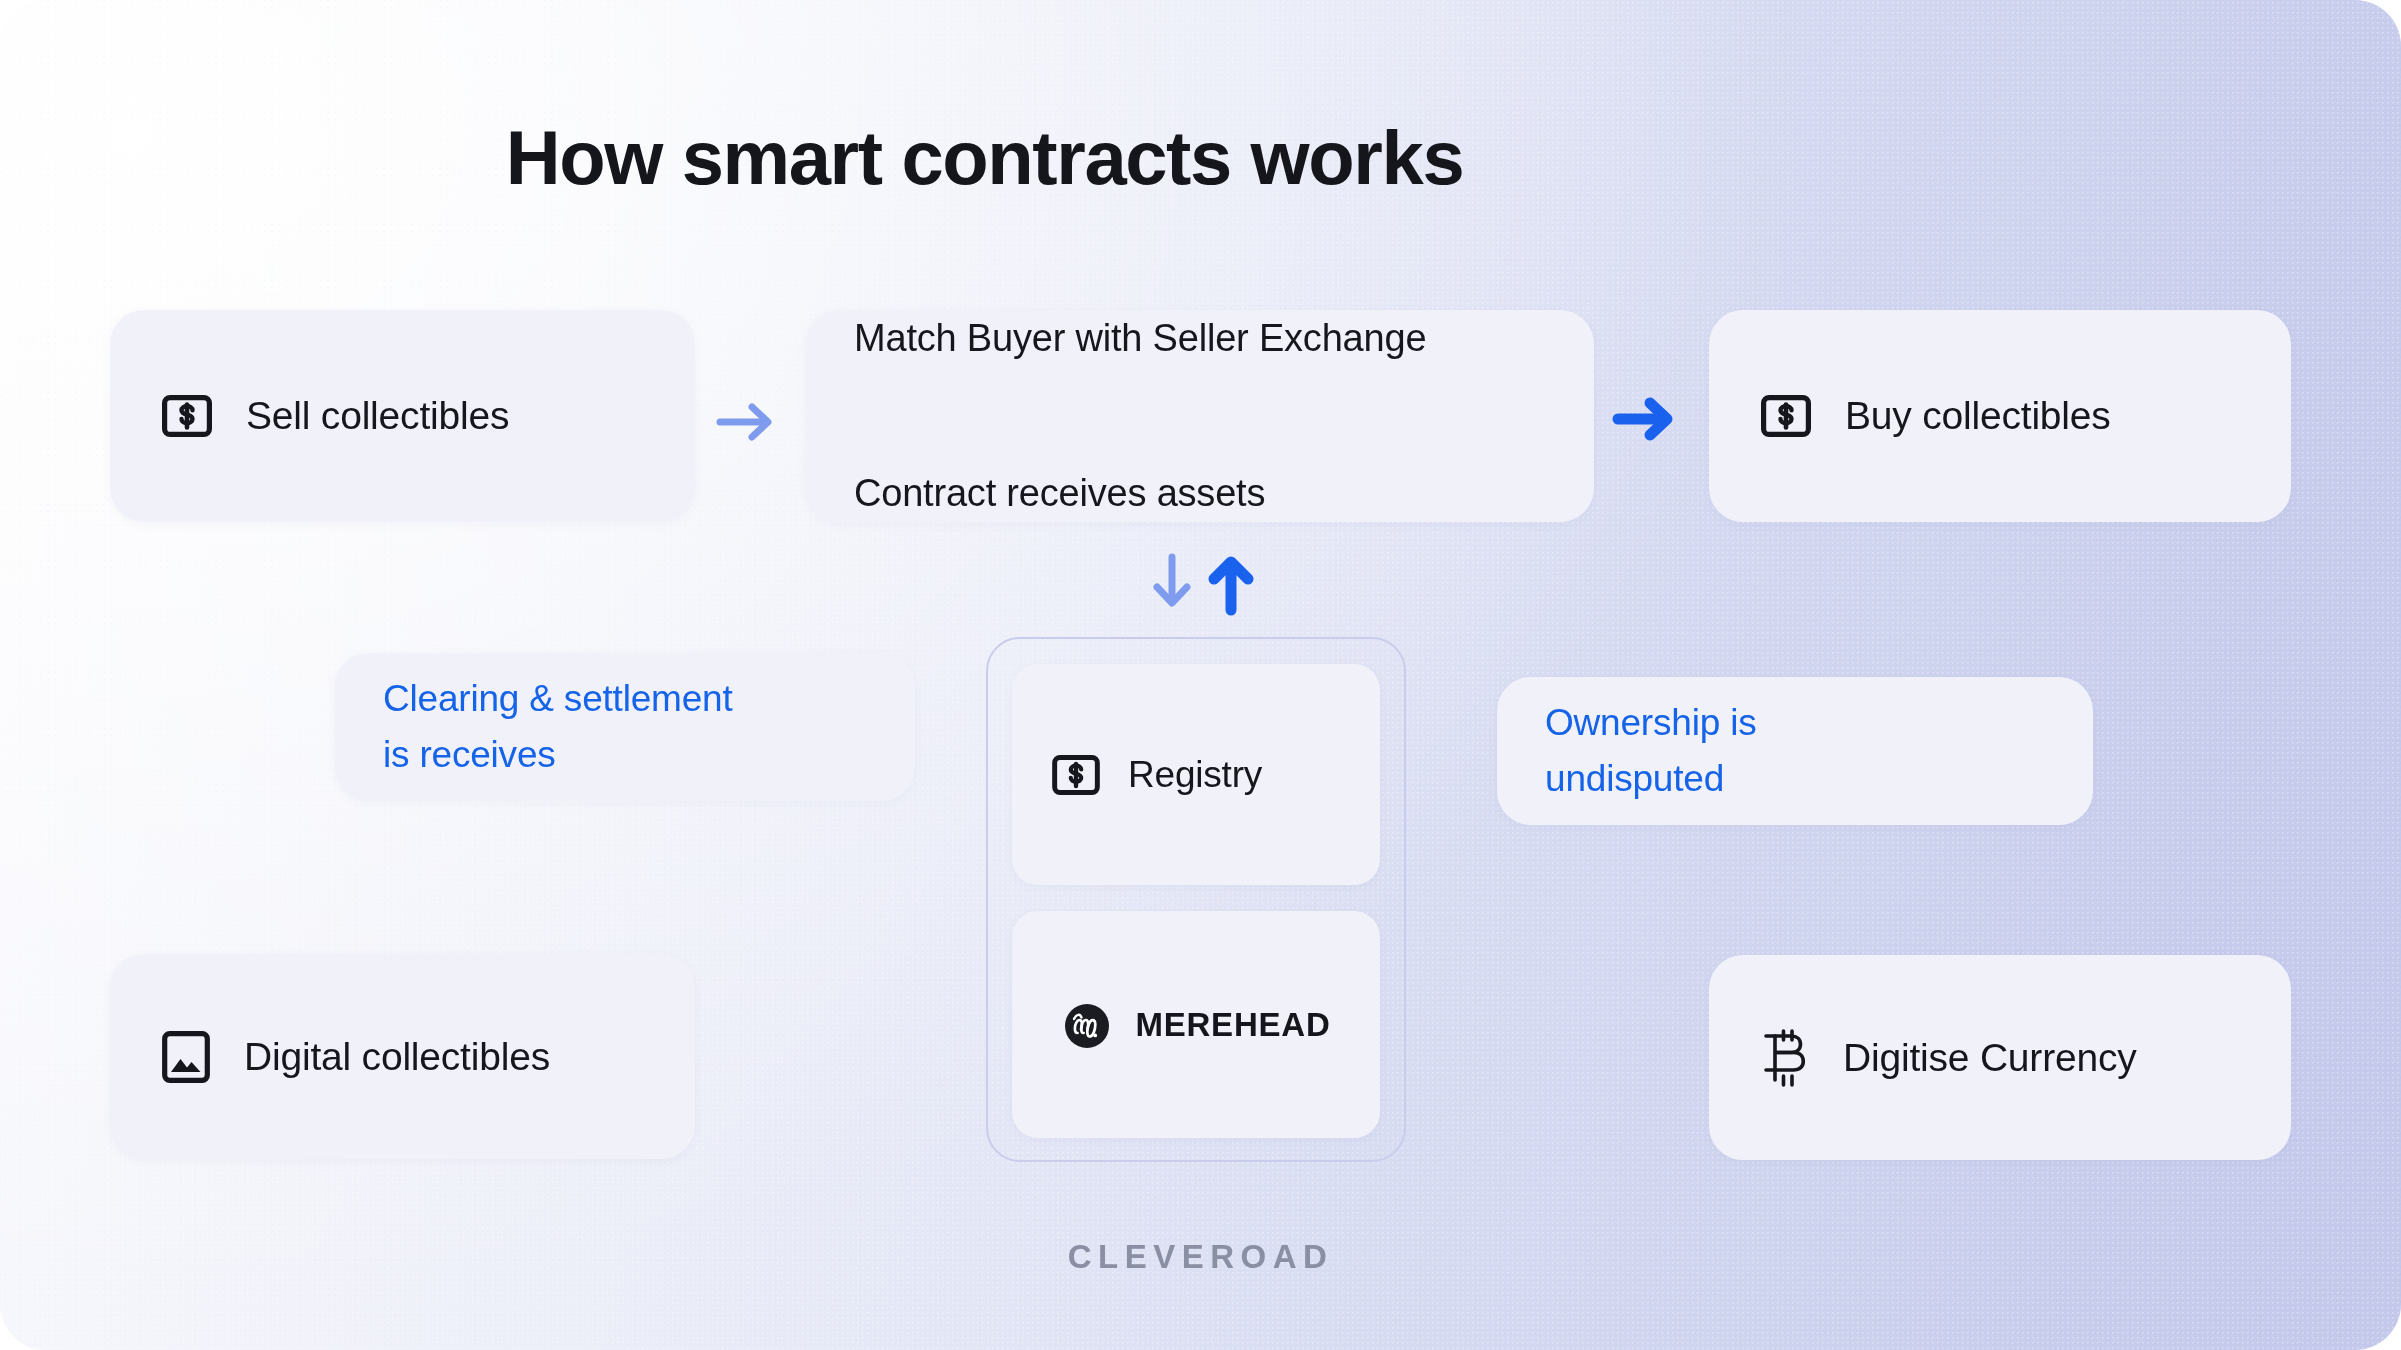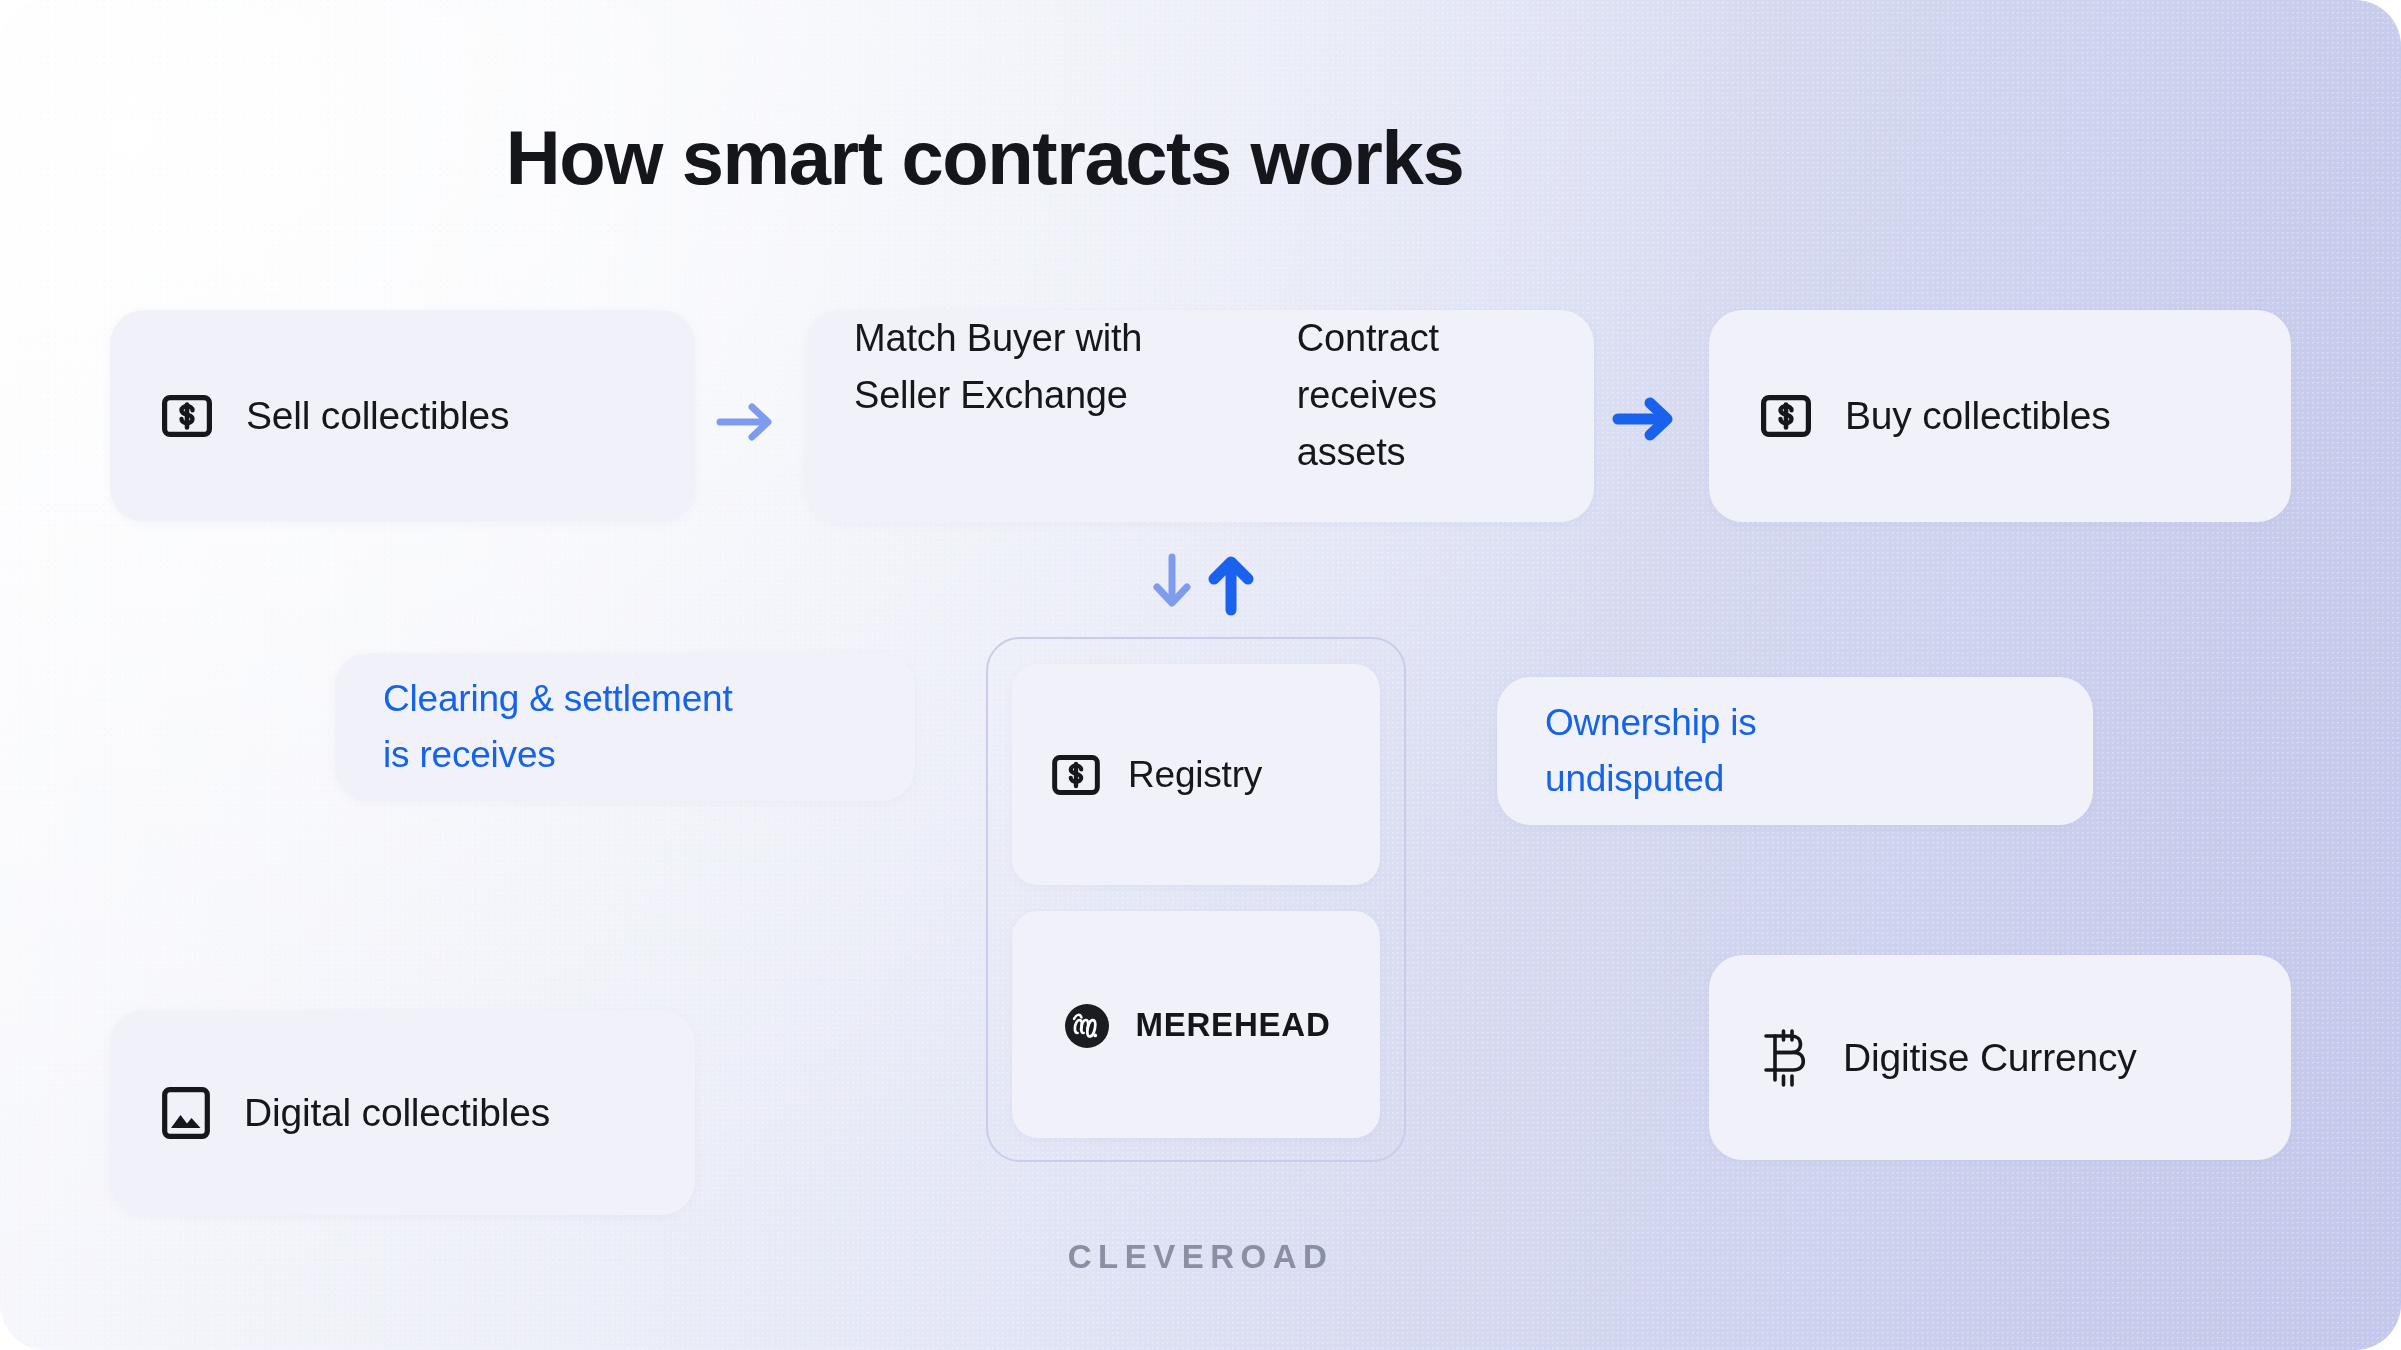--- a/index.html
+++ b/index.html
@@ -96,21 +96,21 @@
   .multiline {
     display: block;
     padding: 0 48px;
     font-size: 38px;
     line-height: 57px;
     color: #16171d;
     letter-spacing: -0.2px;
   }
   .multiline-wrap {
     display: flex;
-    flex-direction: row;
+    flex-direction: column;
     justify-content: space-between;
     height: 100%;
   }
 
   
   .arrow-h { position: absolute; }
   #arrow-1 { left: 716px;  top: 398px; }
   #arrow-2 { left: 1612px; top: 392px; }
 
   
@@ -170,21 +170,21 @@
     gap: 22px;
   }
   .merehead-word {
     font-size: 33px;
     font-weight: 700;
     letter-spacing: 0.8px;
     color: #15161c;
   }
 
   
-  #card-digital   { left: 110px;  top: 1010px;  width: 585px;  height: 205px; }
+  #card-digital   { left: 110px;  top: 954px;  width: 585px;  height: 205px; }
   #card-currency  { left: 1709px; top: 955px;  width: 582px;  height: 205px; }
 
   
   .footer-logo {
     position: absolute;
     top: 1238px;
     left: 0;
     width: 2401px;
     text-align: center;
     font-size: 33px;

